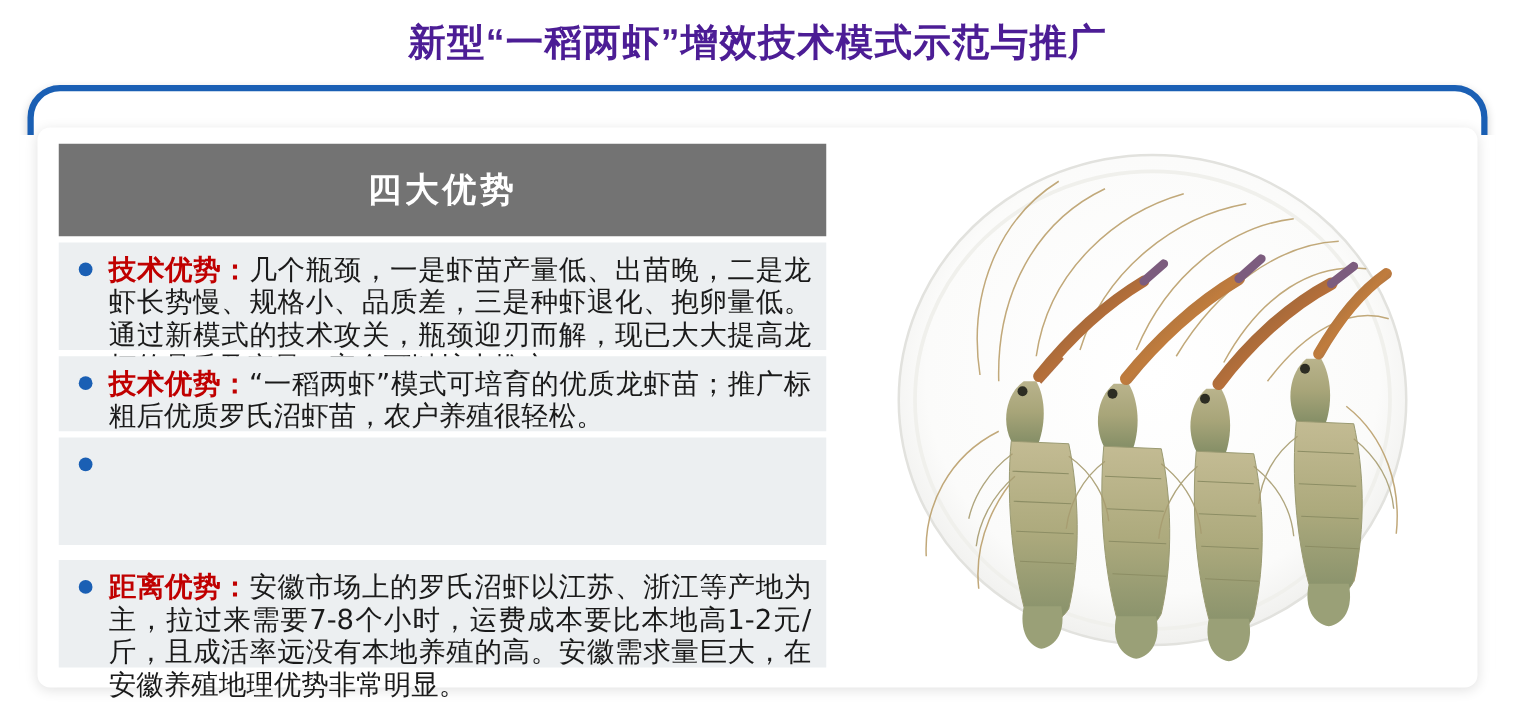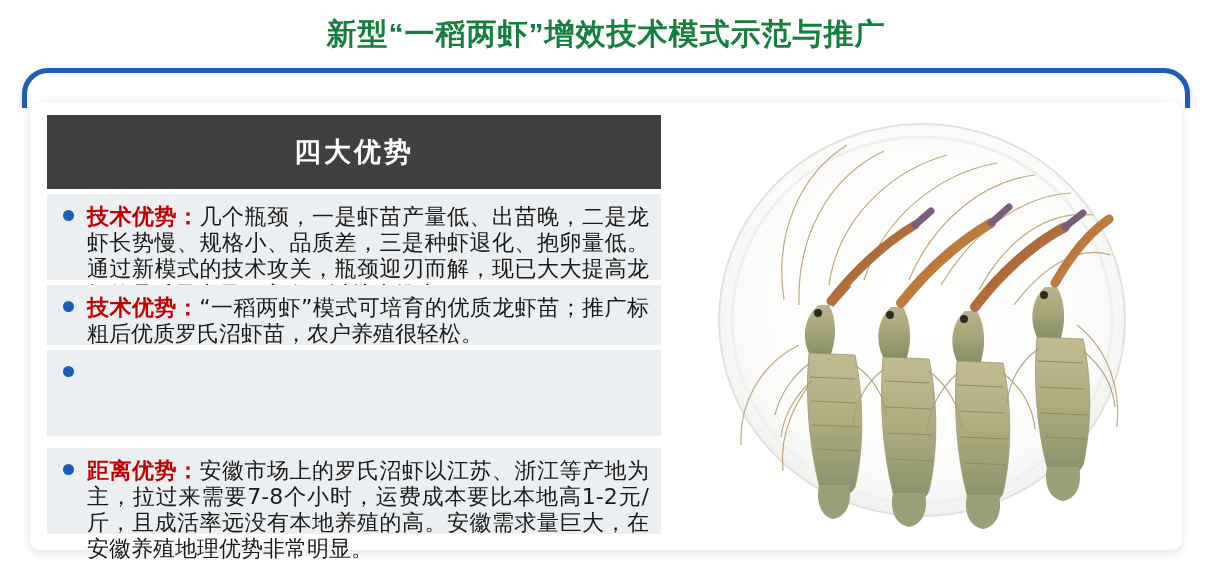--- a/index.html
+++ b/index.html
@@ -17,21 +17,21 @@
 
   
   .page-title {
     position: absolute;
     top: 14px;
     left: 0;
     width: 1212px;
     text-align: center;
     font-size: 30px;
     font-weight: bold;
-    color: #15803d;
+    color: #4c1d95;
     letter-spacing: 1px;
     white-space: nowrap;
   }
 
   
   .frame {
     position: absolute;
     left: 22px;
     top: 68px;
     width: 1168px;
@@ -75,21 +75,21 @@
   }
 
   
   .left-col {
     position: absolute;
     left: 0;
     top: 0;
     width: 614px;
   }
   .section-header {
-    background: #404040;
+    background: #737373;
     color: #ffffff;
     height: 74px;
     line-height: 74px;
     text-align: center;
     font-size: 27px;
     font-weight: bold;
     letter-spacing: 3px;
   }
 
   .bullet-list {

